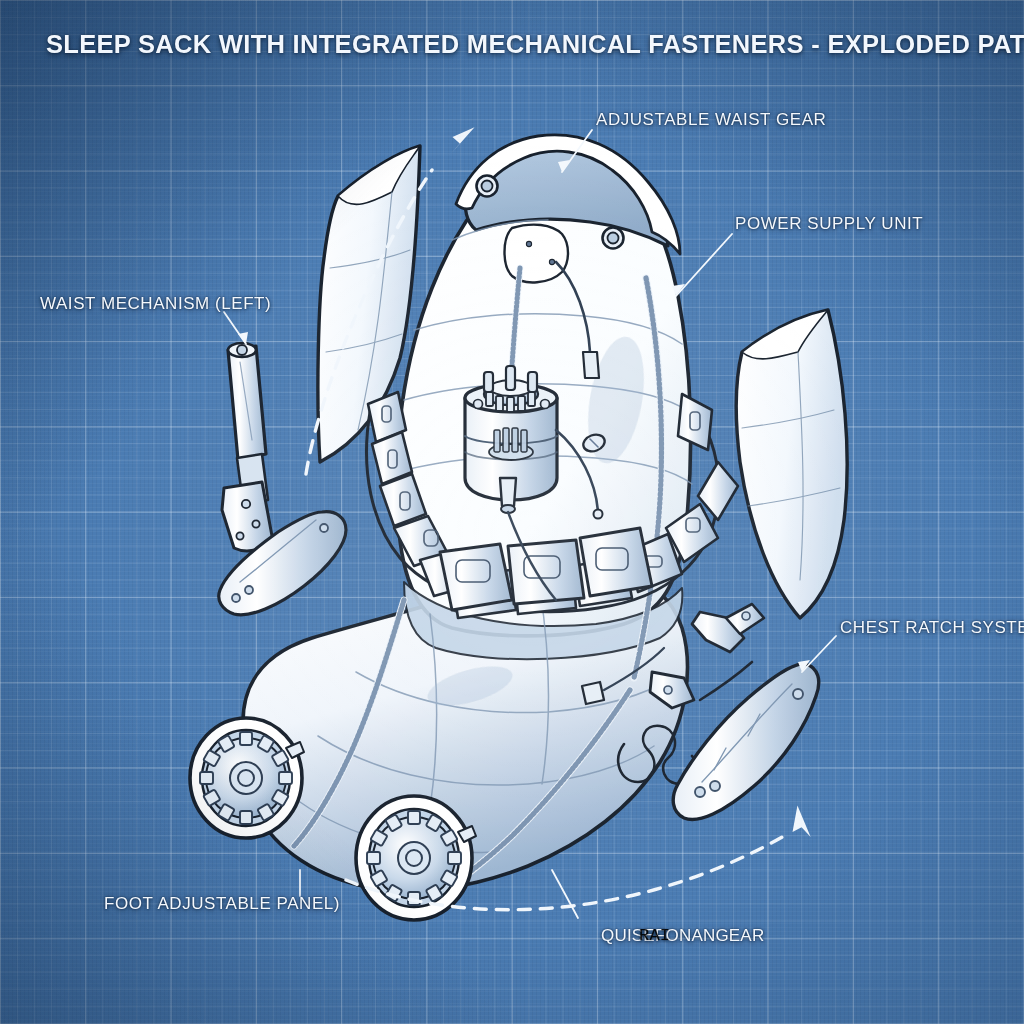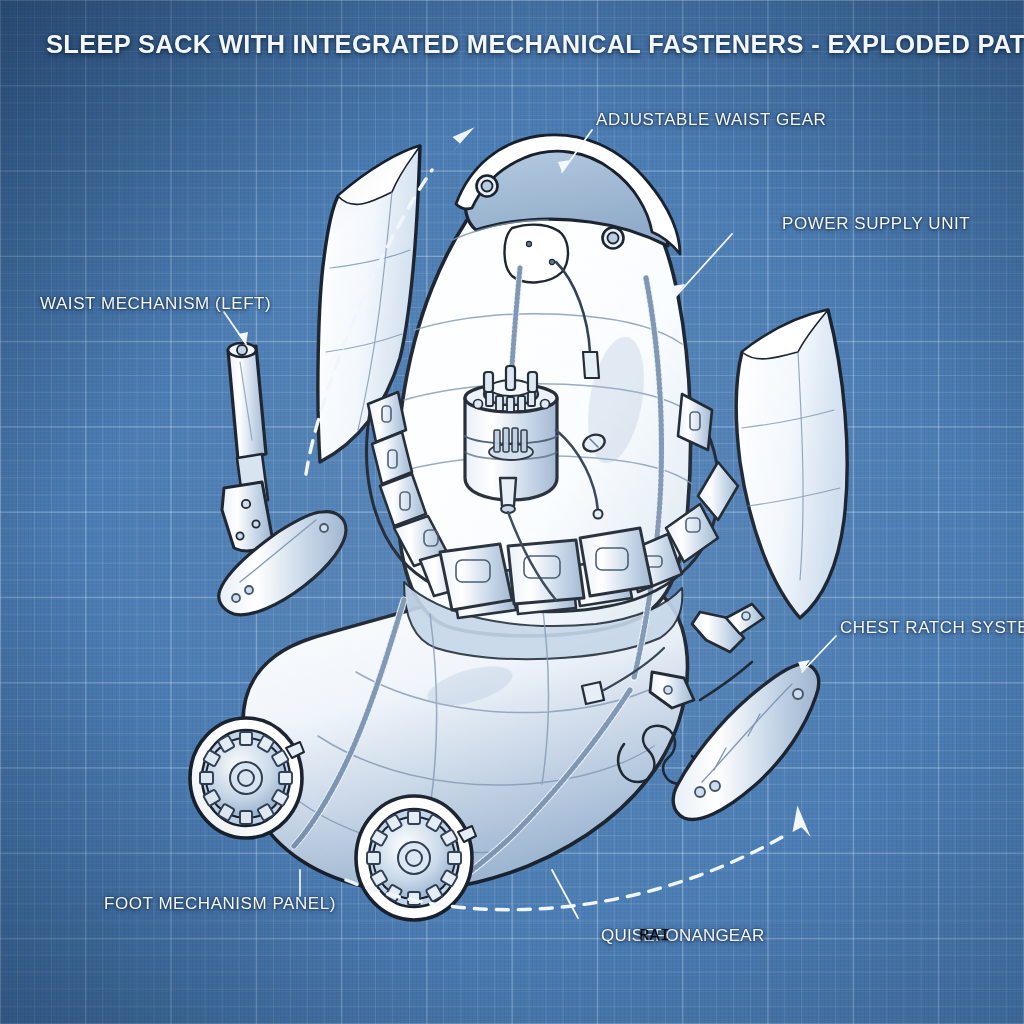--- a/index.html
+++ b/index.html
@@ -53,21 +53,21 @@
   }
   
   .label{
     position:absolute;
     font-size:17px;font-weight:400;letter-spacing:.55px;
     color:#f4f8fd;
     text-shadow:0 1px 4px rgba(8,26,50,.80),0 0 2px rgba(8,26,50,.7);
     white-space:nowrap;
   }
   .lbl-waist{left:596px;top:110px;}
-  .lbl-power{left:735px;top:214px;padding-left:47px;}
+  .lbl-power{left:735px;top:214px;}
   .lbl-footleft{left:40px;top:294px;}
   .lbl-chest{left:840px;top:618px;}
   .lbl-footpanel{left:104px;top:894px;}
   .lbl-garbled{left:583px;top:926px;letter-spacing:.2px;}
   .garb{position:relative;display:inline-block;margin-left:18px;}
   .garb .over{
     position:absolute;left:38px;top:0;
     color:#000000;opacity:.92;
     text-shadow:0 1px 3px rgba(8,26,50,.9);
     font-family:Liberation Mono, monospace;
@@ -450,21 +450,21 @@
   </svg>
 
   <div class="bp-vignette"></div>
 
   <div class="title">SLEEP SACK WITH INTEGRATED MECHANICAL FASTENERS - EXPLODED PATENT VIEW</div>
 
   <div class="label lbl-waist">ADJUSTABLE WAIST GEAR</div>
   <div class="label lbl-power">POWER SUPPLY UNIT</div>
   <div class="label lbl-footleft">WAIST MECHANISM (LEFT)</div>
   <div class="label lbl-chest">CHEST RATCH SYSTEM</div>
-  <div class="label lbl-footpanel">FOOT MECHANISM PANEL)</div>
+  <div class="label lbl-footpanel">FOOT ADJUSTABLE PANEL)</div>
 
   <div class="label lbl-garbled">
     <span class="garb">
       <span>QUISE</span><span>FONANGEAR</span>
       <span class="over">RAI</span>
     </span>
   </div>
 
 </div>
 

